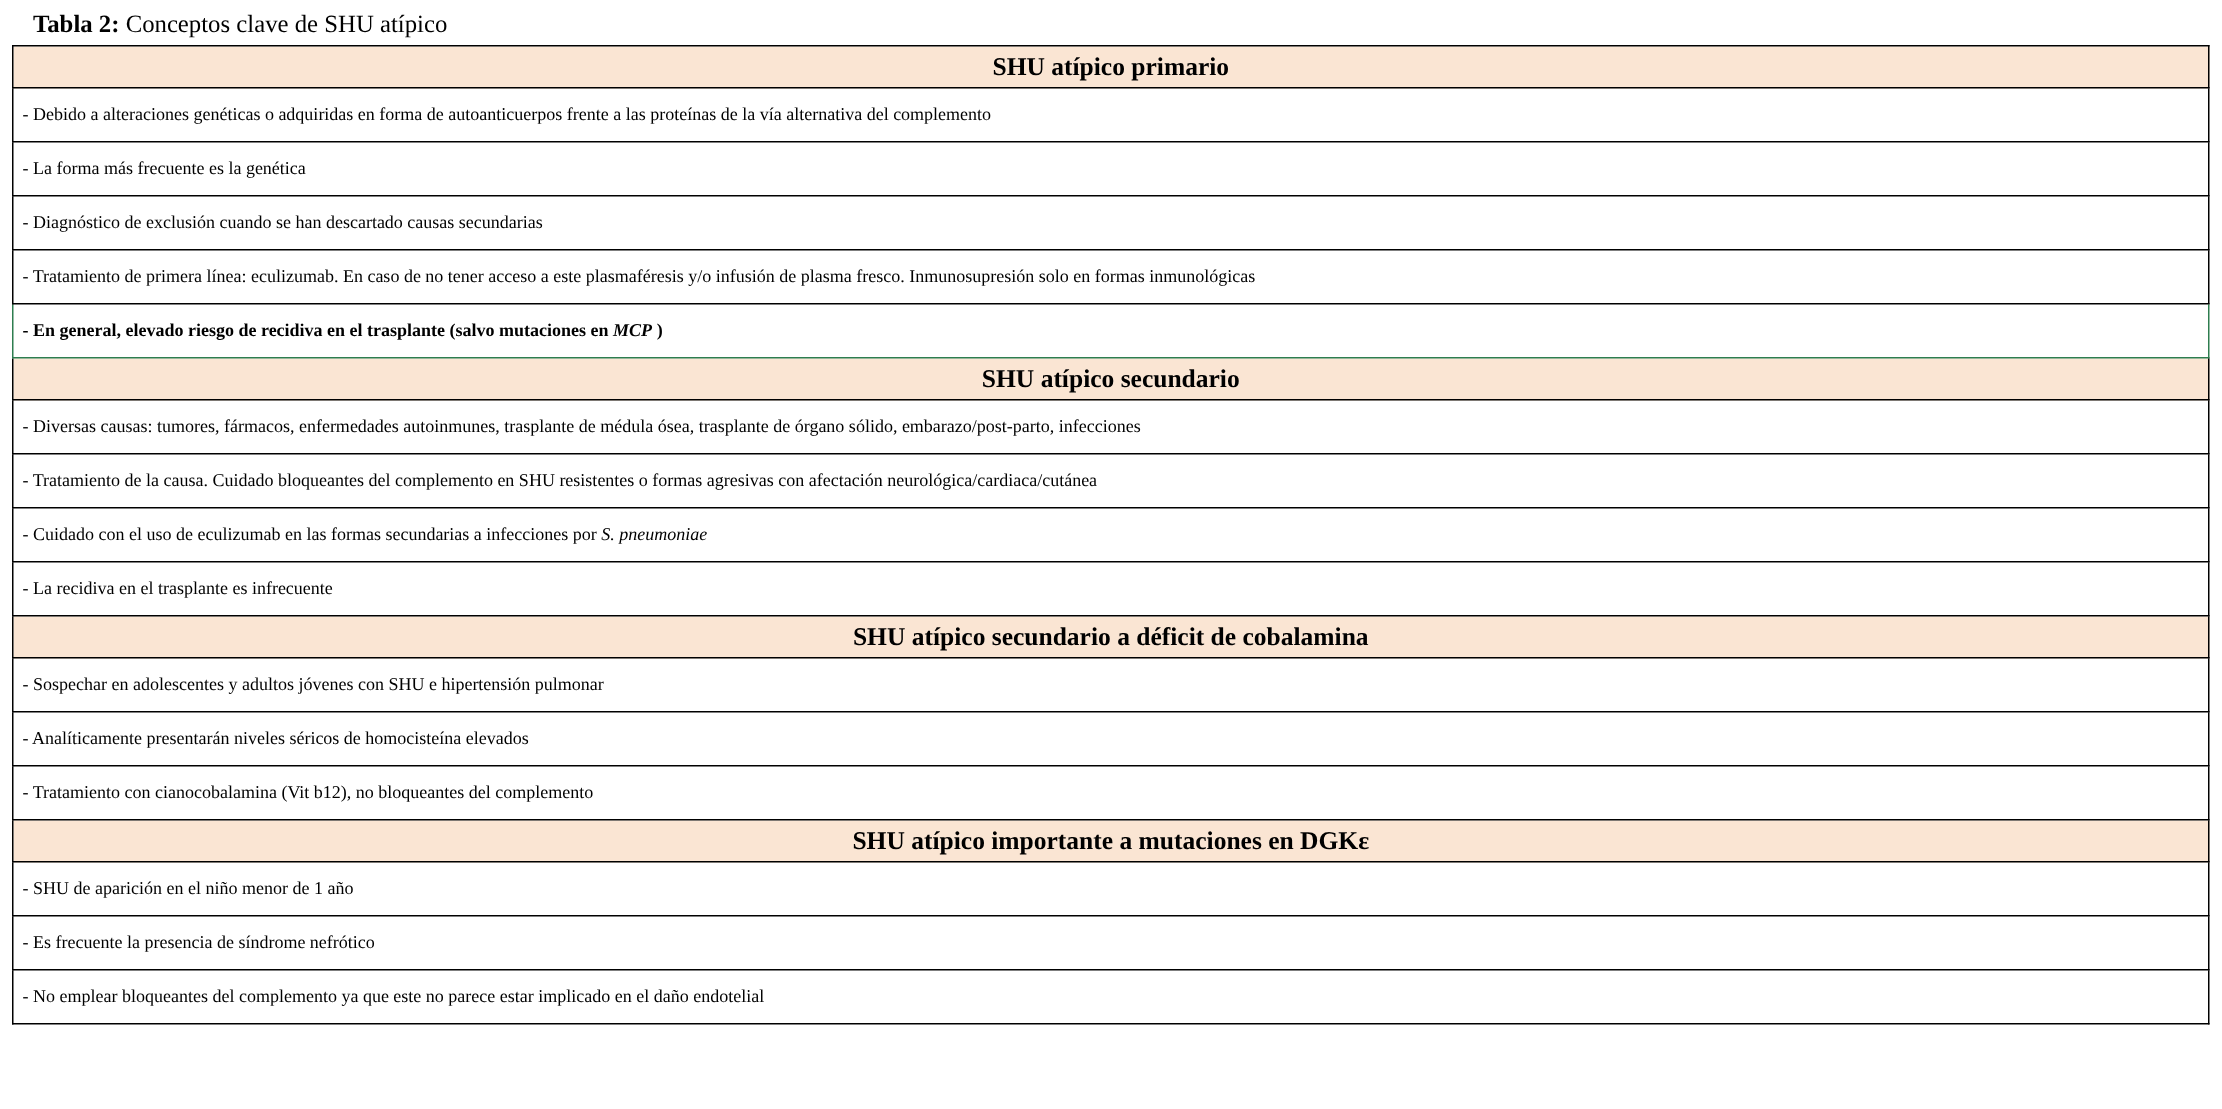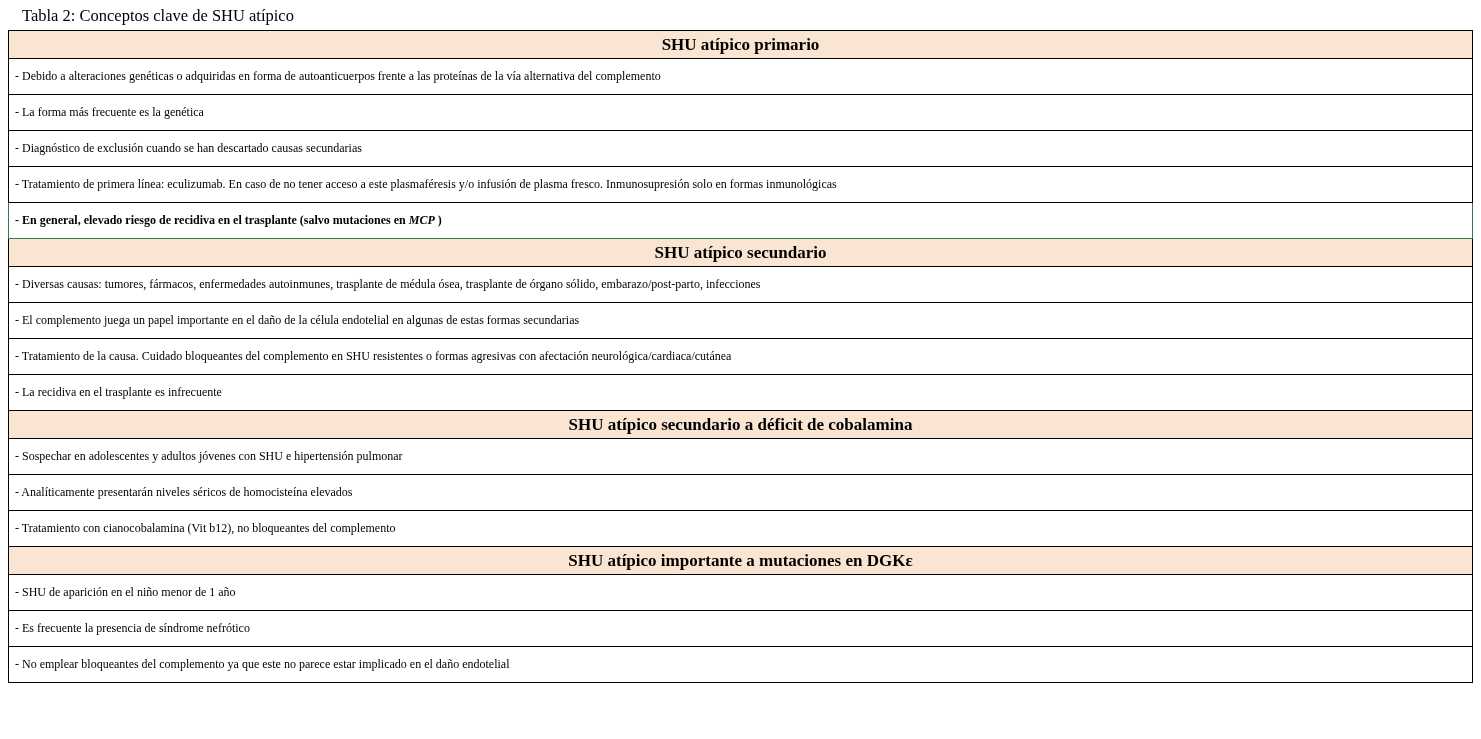--- a/index.html
+++ b/index.html
@@ -21,21 +21,21 @@
     box-sizing: border-box;
     padding: 6px 8px 0 8px;
   }
   .caption {
     font-size: 16.5px;
     line-height: 20px;
     margin: 0 0 4px 14px;
     white-space: nowrap;
   }
   .caption .caption-label {
-    font-weight: normal;
+    font-weight: bold;
   }
   table.concepts {
     border-collapse: collapse;
     width: 1465px;
     margin: 0;
     table-layout: fixed;
   }
   table.concepts td {
     border: 1px solid #000000;
     padding: 0;
@@ -97,24 +97,24 @@
         <tr class="highlight-row">
           <td class="bullet-row"><span>- En general, elevado riesgo de recidiva en el trasplante (salvo mutaciones en </span><span class="it">MCP</span><span> )</span></td>
         </tr>
         <tr>
           <td class="section-header">SHU atípico secundario</td>
         </tr>
         <tr>
           <td class="bullet-row"><span>- Diversas causas: tumores, fármacos, enfermedades autoinmunes, trasplante de médula ósea, trasplante de órgano sólido, embarazo/post-parto, infecciones</span></td>
         </tr>
         <tr>
-          <td class="bullet-row"><span>- El complemento juega un papel importante en el daño de la célula endotelial en algunas de estas formas secundarias</span></td>
+          <td class="bullet-row"><span>- Tratamiento de la causa. Cuidado bloqueantes del complemento en SHU resistentes o formas agresivas con afectación neurológica/cardiaca/cutánea</span></td>
         </tr>
         <tr>
-          <td class="bullet-row"><span>- Tratamiento de la causa. Cuidado bloqueantes del complemento en SHU resistentes o formas agresivas con afectación neurológica/cardiaca/cutánea</span></td>
+          <td class="bullet-row"><span>- Cuidado con el uso de eculizumab en las formas secundarias a infecciones por </span><span class="it">S. pneumoniae</span></td>
         </tr>
         <tr>
           <td class="bullet-row"><span>- La recidiva en el trasplante es infrecuente</span></td>
         </tr>
         <tr>
           <td class="section-header">SHU atípico secundario a déficit de cobalamina</td>
         </tr>
         <tr>
           <td class="bullet-row"><span>- Sospechar en adolescentes y adultos jóvenes con SHU e hipertensión pulmonar</span></td>
         </tr>

